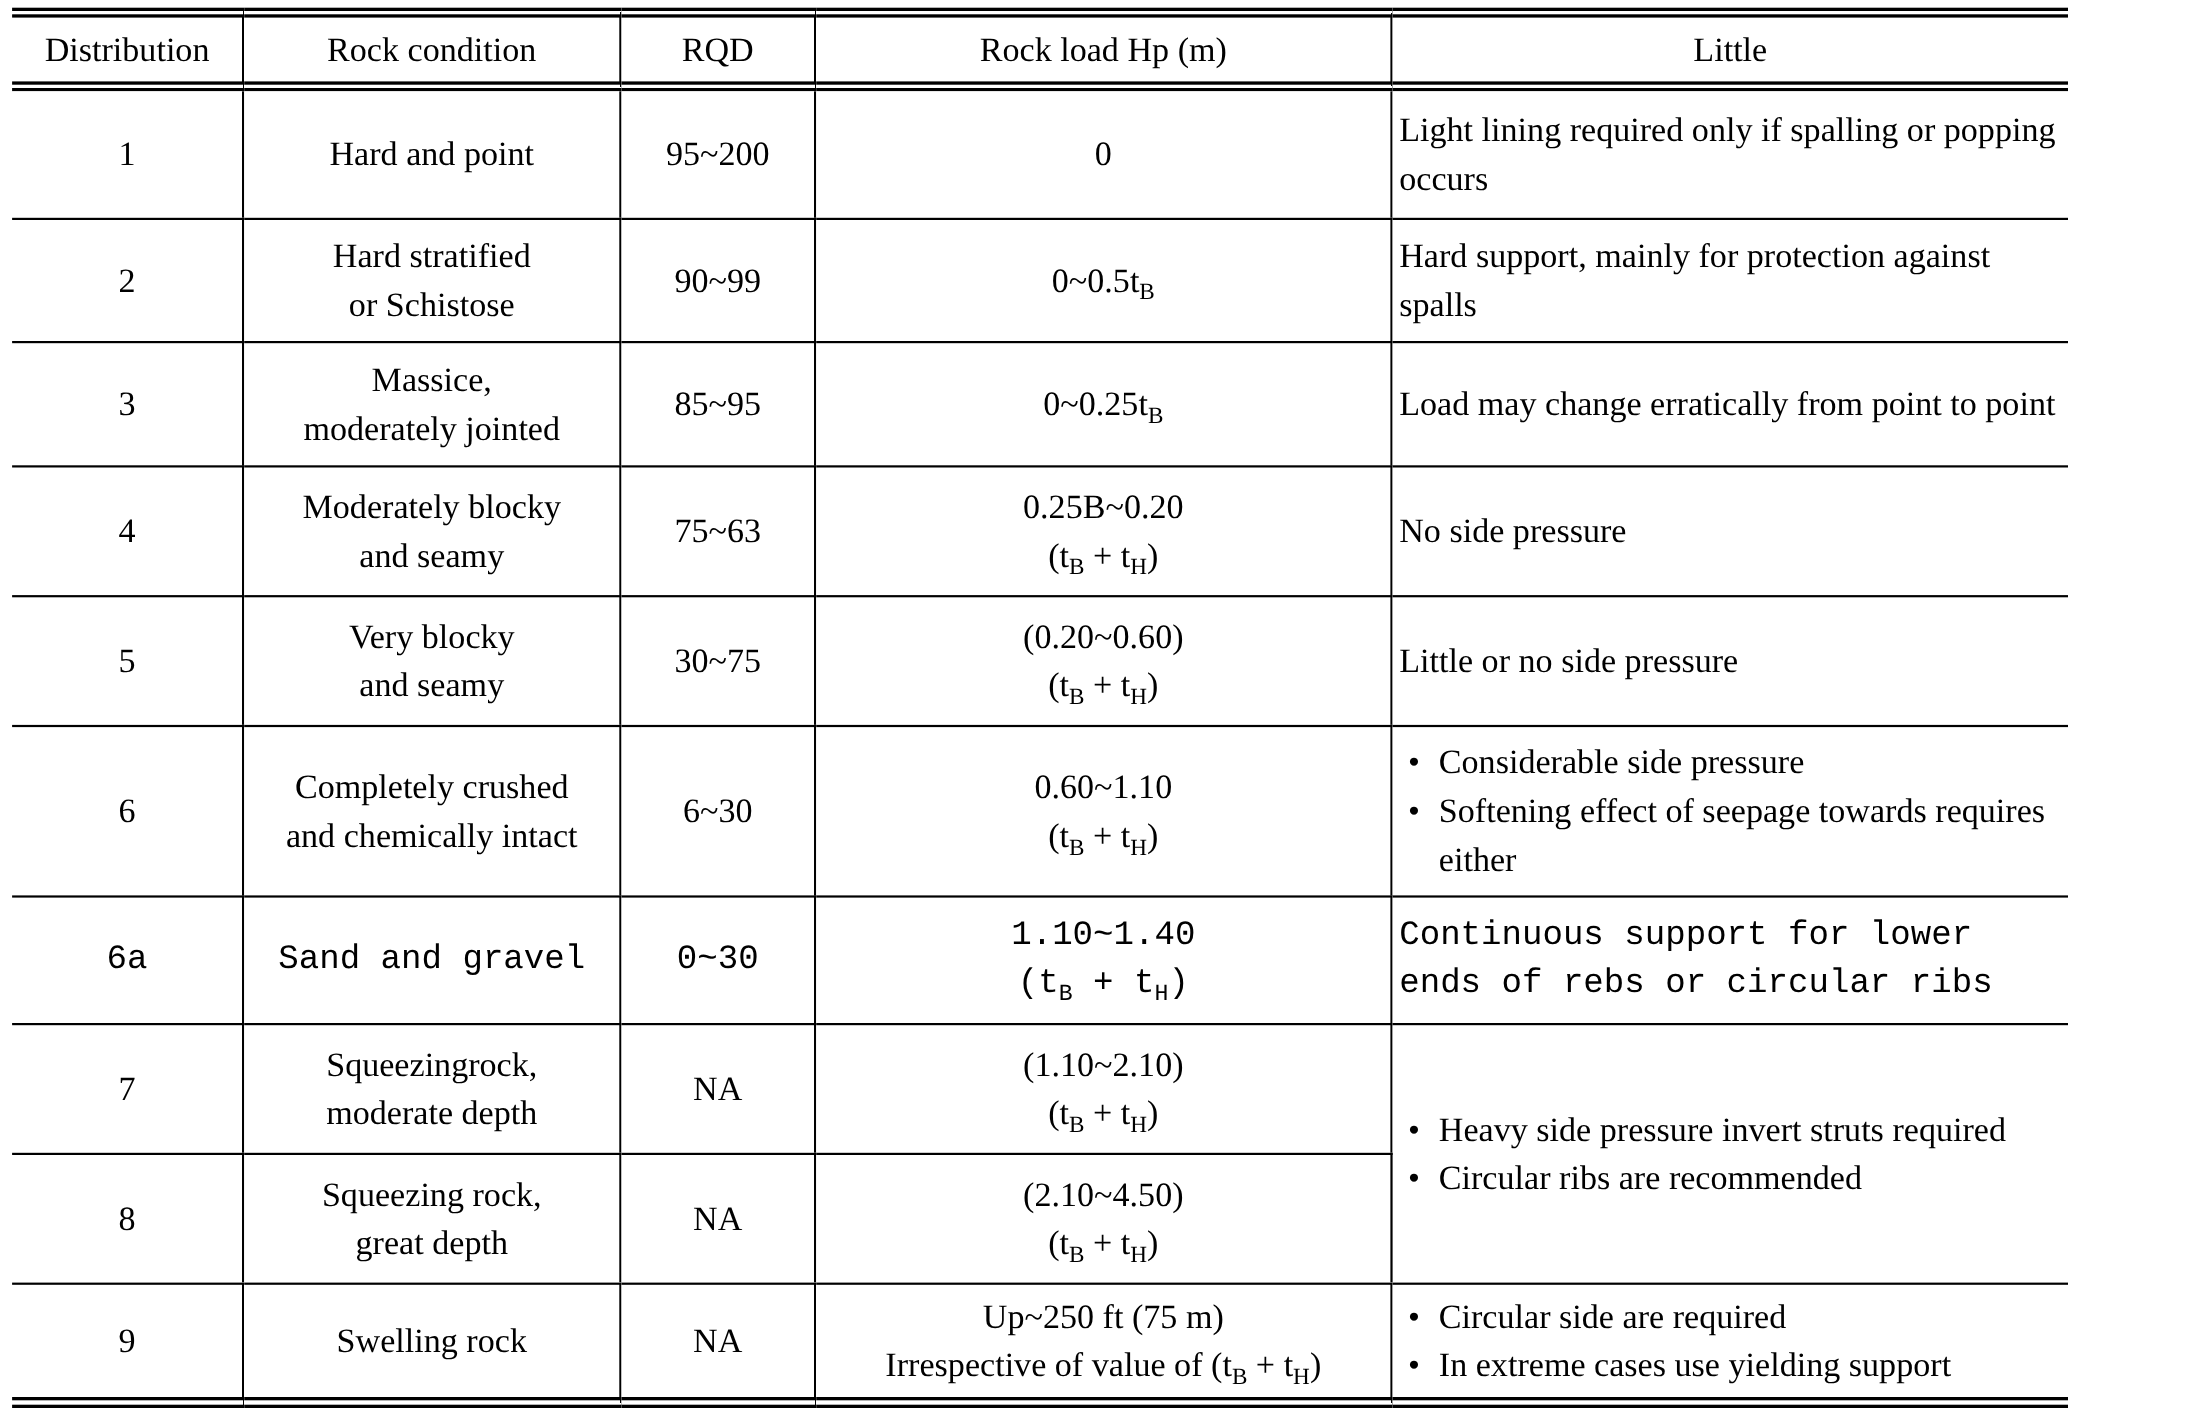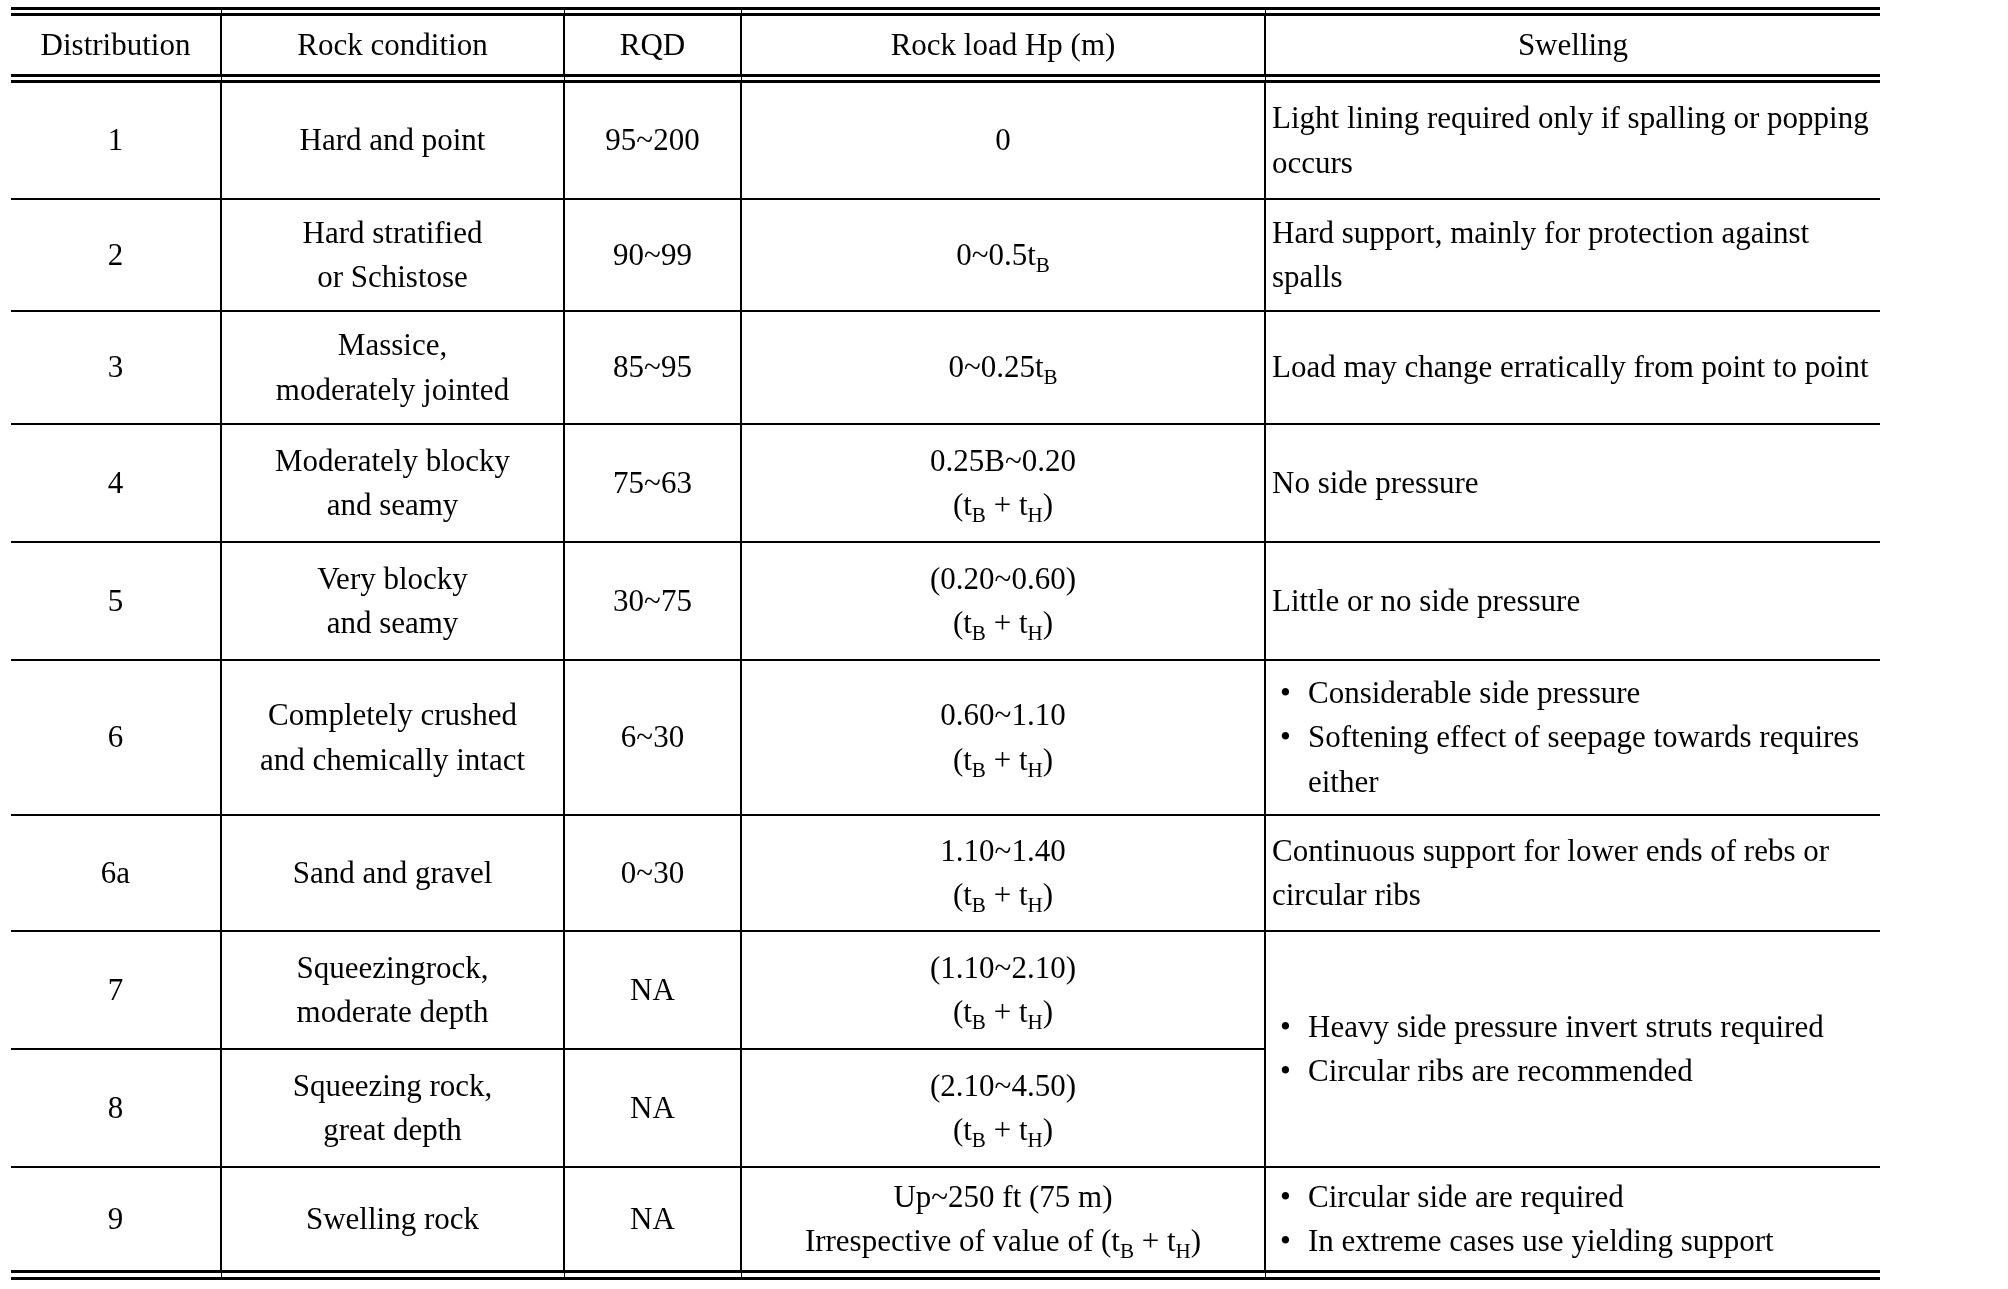--- a/index.html
+++ b/index.html
@@ -32,21 +32,21 @@
       <col class="c3">
       <col class="c4">
       <col class="c5">
     </colgroup>
   <thead>
     <tr>
       <th class="sep">Distribution</th>
       <th class="sep">Rock condition</th>
       <th class="sep">RQD</th>
       <th class="sep">Rock load Hp (m)</th>
-      <th>Swelling</th>
+      <th>Little</th>
     </tr>
   </thead>
   <tbody id="table-body">
       <tr style="height: 115px;">
         <td class="sep">1</td>
         <td class="sep">Hard and point</td>
         <td class="sep">95~200</td>
         <td class="sep">0</td>
         <td class="remarks">
           <div class="remark-item">Light lining required only if spalling or popping occurs</div>
@@ -91,21 +91,21 @@
       <tr style="height: 155px;">
         <td class="sep">6</td>
         <td class="sep">Completely crushed<br>and chemically intact</td>
         <td class="sep">6~30</td>
         <td class="sep">0.60~1.10<br>(t<sub>B</sub> + t<sub>H</sub>)</td>
         <td class="remarks">
           <div class="remark-item bulleted"><span class="bullet">•</span>Considerable side pressure</div>
           <div class="remark-item bulleted"><span class="bullet">•</span>Softening effect of seepage towards requires either</div>
         </td>
       </tr>
-      <tr style="height: 116px;">
+      <tr style="height: 116px; font-family: Liberation Mono, monospace;">
         <td class="sep">6a</td>
         <td class="sep">Sand and gravel</td>
         <td class="sep">0~30</td>
         <td class="sep">1.10~1.40<br>(t<sub>B</sub> + t<sub>H</sub>)</td>
         <td class="remarks">
           <div class="remark-item">Continuous support for lower ends of rebs or circular ribs</div>
         </td>
       </tr>
       <tr style="height: 118px;">
         <td class="sep">7</td>

